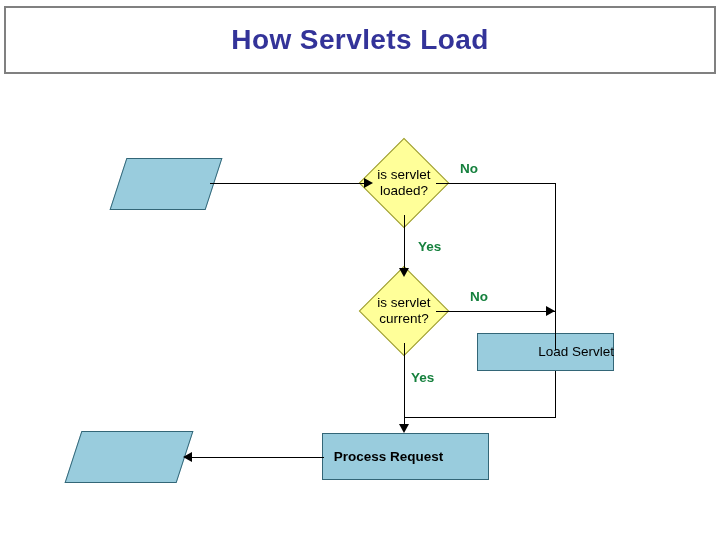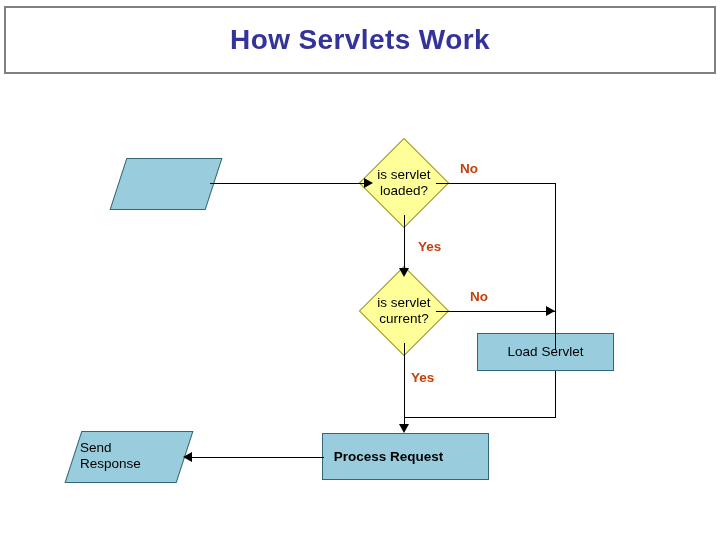--- a/index.html
+++ b/index.html
@@ -110,52 +110,50 @@
   .arrow-down {
     border-left: 5px solid transparent;
     border-right: 5px solid transparent;
     border-top: 9px solid #000000;
   }
 
   .edge-label {
     position: absolute;
     font-size: 13.5px;
     font-weight: bold;
-    color: #c2410c;
+    color: #15803d;
     white-space: nowrap;
   }
 </style>
 </head>
 <body>
 
 <div id="slide">
 
   <div id="title-bar">
-    <div id="title-text">How Servlets Work</div>
+    <div id="title-text">How Servlets Load</div>
   </div>
 
   <div class="parallelogram" style="left:118px; top:158px; width:96px; height:52px;"></div>
 
   <div class="diamond" style="left:372px; top:151px; width:64px; height:64px;"></div>
   <div class="label" style="left:358px; top:167px; width:92px;">is servlet
 loaded?</div>
 
   <div class="diamond" style="left:372px; top:279px; width:64px; height:64px;"></div>
   <div class="label" style="left:358px; top:295px; width:92px;">is servlet
 current?</div>
 
   <div class="rect" style="left:477px; top:333px; width:137px; height:38px;"></div>
-  <div class="label" style="left:477px; top:344px; width:137px;">Load Servlet</div>
+  <div class="label" style="left:477px; top:344px; width:137px;text-align:right;">Load Servlet</div>
 
   <div class="rect" style="left:322px; top:433px; width:167px; height:47px;"></div>
   <div class="label label-bold" style="left:322px; top:449px; width:133px;">Process Request</div>
 
   <div class="parallelogram" style="left:73px; top:431px; width:112px; height:52px;"></div>
-  <div class="label" style="left:80px; top:440px; width:112px; text-align:left;">Send
-Response</div>
 
   <div class="line hline" style="left:210px; top:183px; width:155px;"></div>
   <div class="arrowhead arrow-right" style="left:364px; top:178px;"></div>
 
   <div class="edge-label" style="left:460px; top:161px;">No</div>
 
   <div class="line hline" style="left:436px; top:183px; width:120px;"></div>
   <div class="line vline" style="left:555px; top:183px; height:167px;"></div>
 
   <div class="edge-label" style="left:418px; top:239px;">Yes</div>

